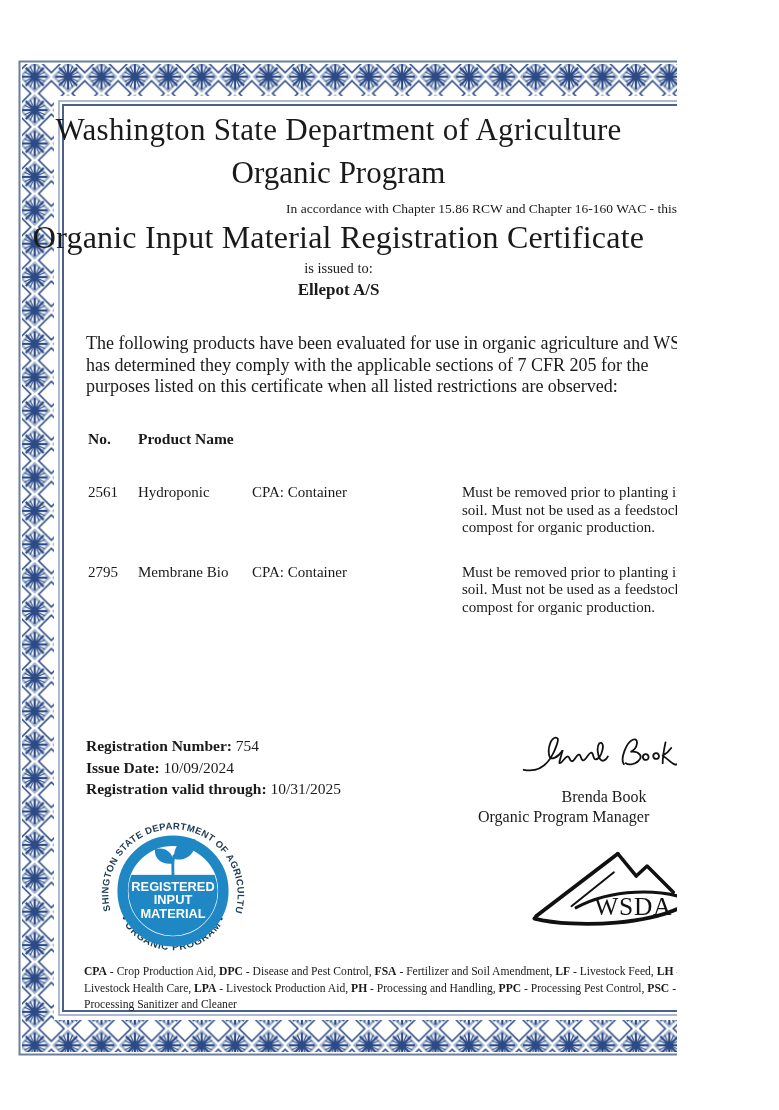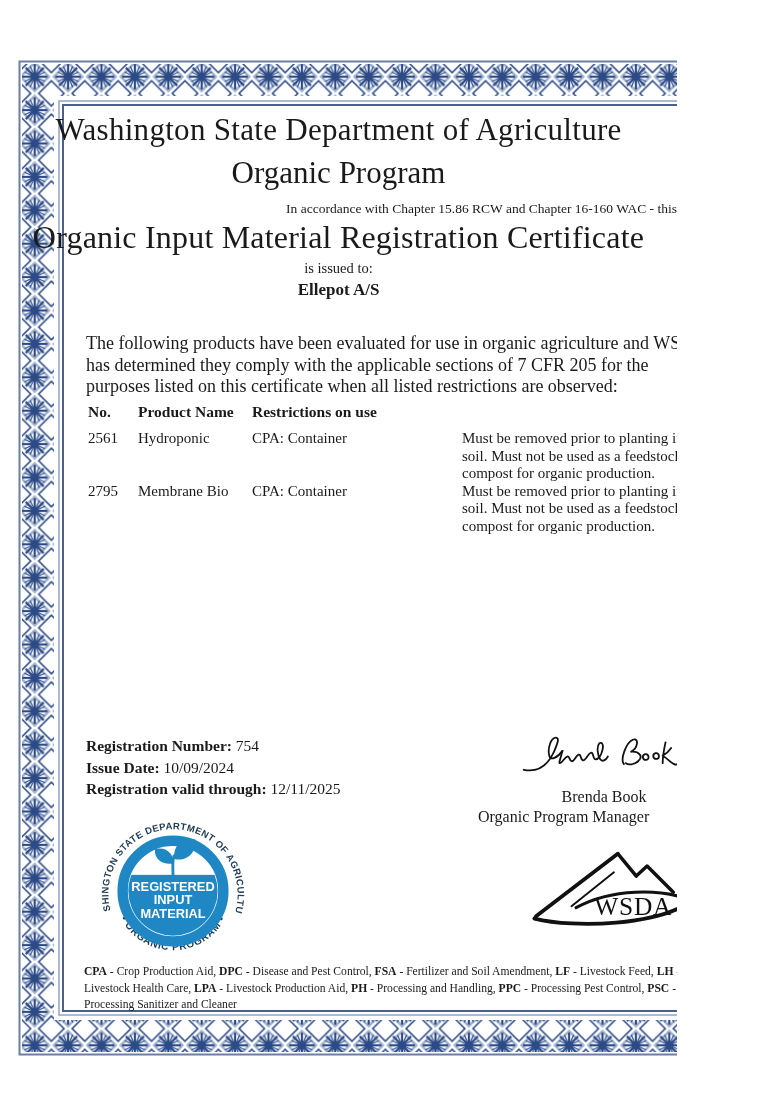--- a/index.html
+++ b/index.html
@@ -15,21 +15,21 @@
   .t-org2      { top:155px; font-size:31px; }
   .t-accord    { top:201px; font-size:13.5px;text-align:right; }
   .t-cert      { top:219px; font-size:32px; letter-spacing:.2px; }
   .t-issued    { top:260px; font-size:14.5px; }
   .t-company   { top:280px; font-size:17px; font-weight:bold; }
 
   .intro { left:86px; top:333px; width:624px; font-size:18px; line-height:21.5px; }
 
   .ptable { left:88px; top:402px; width:624px; font-size:15px; }
   .prow { display:grid; grid-template-columns:50px 114px 210px 250px; line-height:17.5px; }
-  .prow > div { padding-right:8px; }
+  .prow > div { padding-right:8px;margin-top:27px; }
   .phdr { font-weight:bold; font-size:15.5px; margin-bottom:9px; line-height:19px; }
   .prow.body { margin-bottom:0; }
 
   .regblock { left:86px; top:735px; font-size:15.5px; line-height:21.5px; }
   .regblock b { font-weight:bold; }
 
   .sig-svg  { left:516px; top:731px; }
   .sig-name { left:498px; top:788px; width:212px; text-align:center; font-size:16px; }
   .sig-title{ left:478px; top:808px; width:252px; text-align:left; font-size:16px; }
 
@@ -83,21 +83,20 @@
   <div class="abs ctr t-cert">Organic Input Material Registration Certificate</div>
   <div class="abs ctr t-issued">is issued to:</div>
   <div class="abs ctr t-company">Ellepot A/S</div>
 
   <div class="abs intro">The following products have been evaluated for use in organic agriculture and WSDA has determined they comply with the applicable sections of 7 CFR 205 for the purposes listed on this certificate when all listed restrictions are observed:</div>
 
   <div class="abs ptable">
     <div class="prow phdr">
       <div>No.</div>
       <div>Product Name</div>
-      <div>Restrictions on use</div>
     </div>
     <div class="prow body">
       <div>2561</div>
       <div>Hydroponic</div>
       <div>CPA: Container</div>
       <div>Must be removed prior to planting into soil. Must not be used as a feedstock in compost for organic production.</div>
     </div>
     <div class="prow body">
       <div>2795</div>
       <div>Membrane Bio</div>
@@ -110,21 +109,21 @@
     <div>
       <b>Registration Number:</b>
       <span>754</span>
     </div>
     <div>
       <b>Issue Date:</b>
       <span>10/09/2024</span>
     </div>
     <div>
       <b>Registration valid through:</b>
-      <span>12/11/2025</span>
+      <span>10/31/2025</span>
     </div>
   </div>
 
   <svg class="abs sig-svg" width="178" height="52" viewBox="0 0 180 55">
     <g stroke="#111" stroke-width="1.9" fill="none" stroke-linecap="round">
       <path d="M4,41 C18,44 29,37 36,22 C40,13 42,7 38,7 C33,7 29,18 31,26 C32,32 40,28 45,21"></path>
       <path d="M45,21 C43,29 41,34 42,34 C44,35 47,28 50,27 C53,26 52,32 55,32 C58,32 59,26 62,25 C65,24 64,31 67,31 C70,31 72,24 75,23 C78,22 77,30 80,30 C83,30 86,26 87,21 C89,15 87,11 84,13 C81,16 82,26 85,30 C87,33 91,31 93,27"></path>
       <path d="M110,35 C106,30 112,12 120,9 C126,7 125,19 117,22 C126,21 131,27 125,32 C121,36 114,36 112,34"></path>
       <path d="M130,28 C130,24 135,23 136,27 C137,31 131,32 130,28"></path>
       <path d="M141,27 C141,23 146,22 147,26 C148,30 142,31 141,27"></path>

